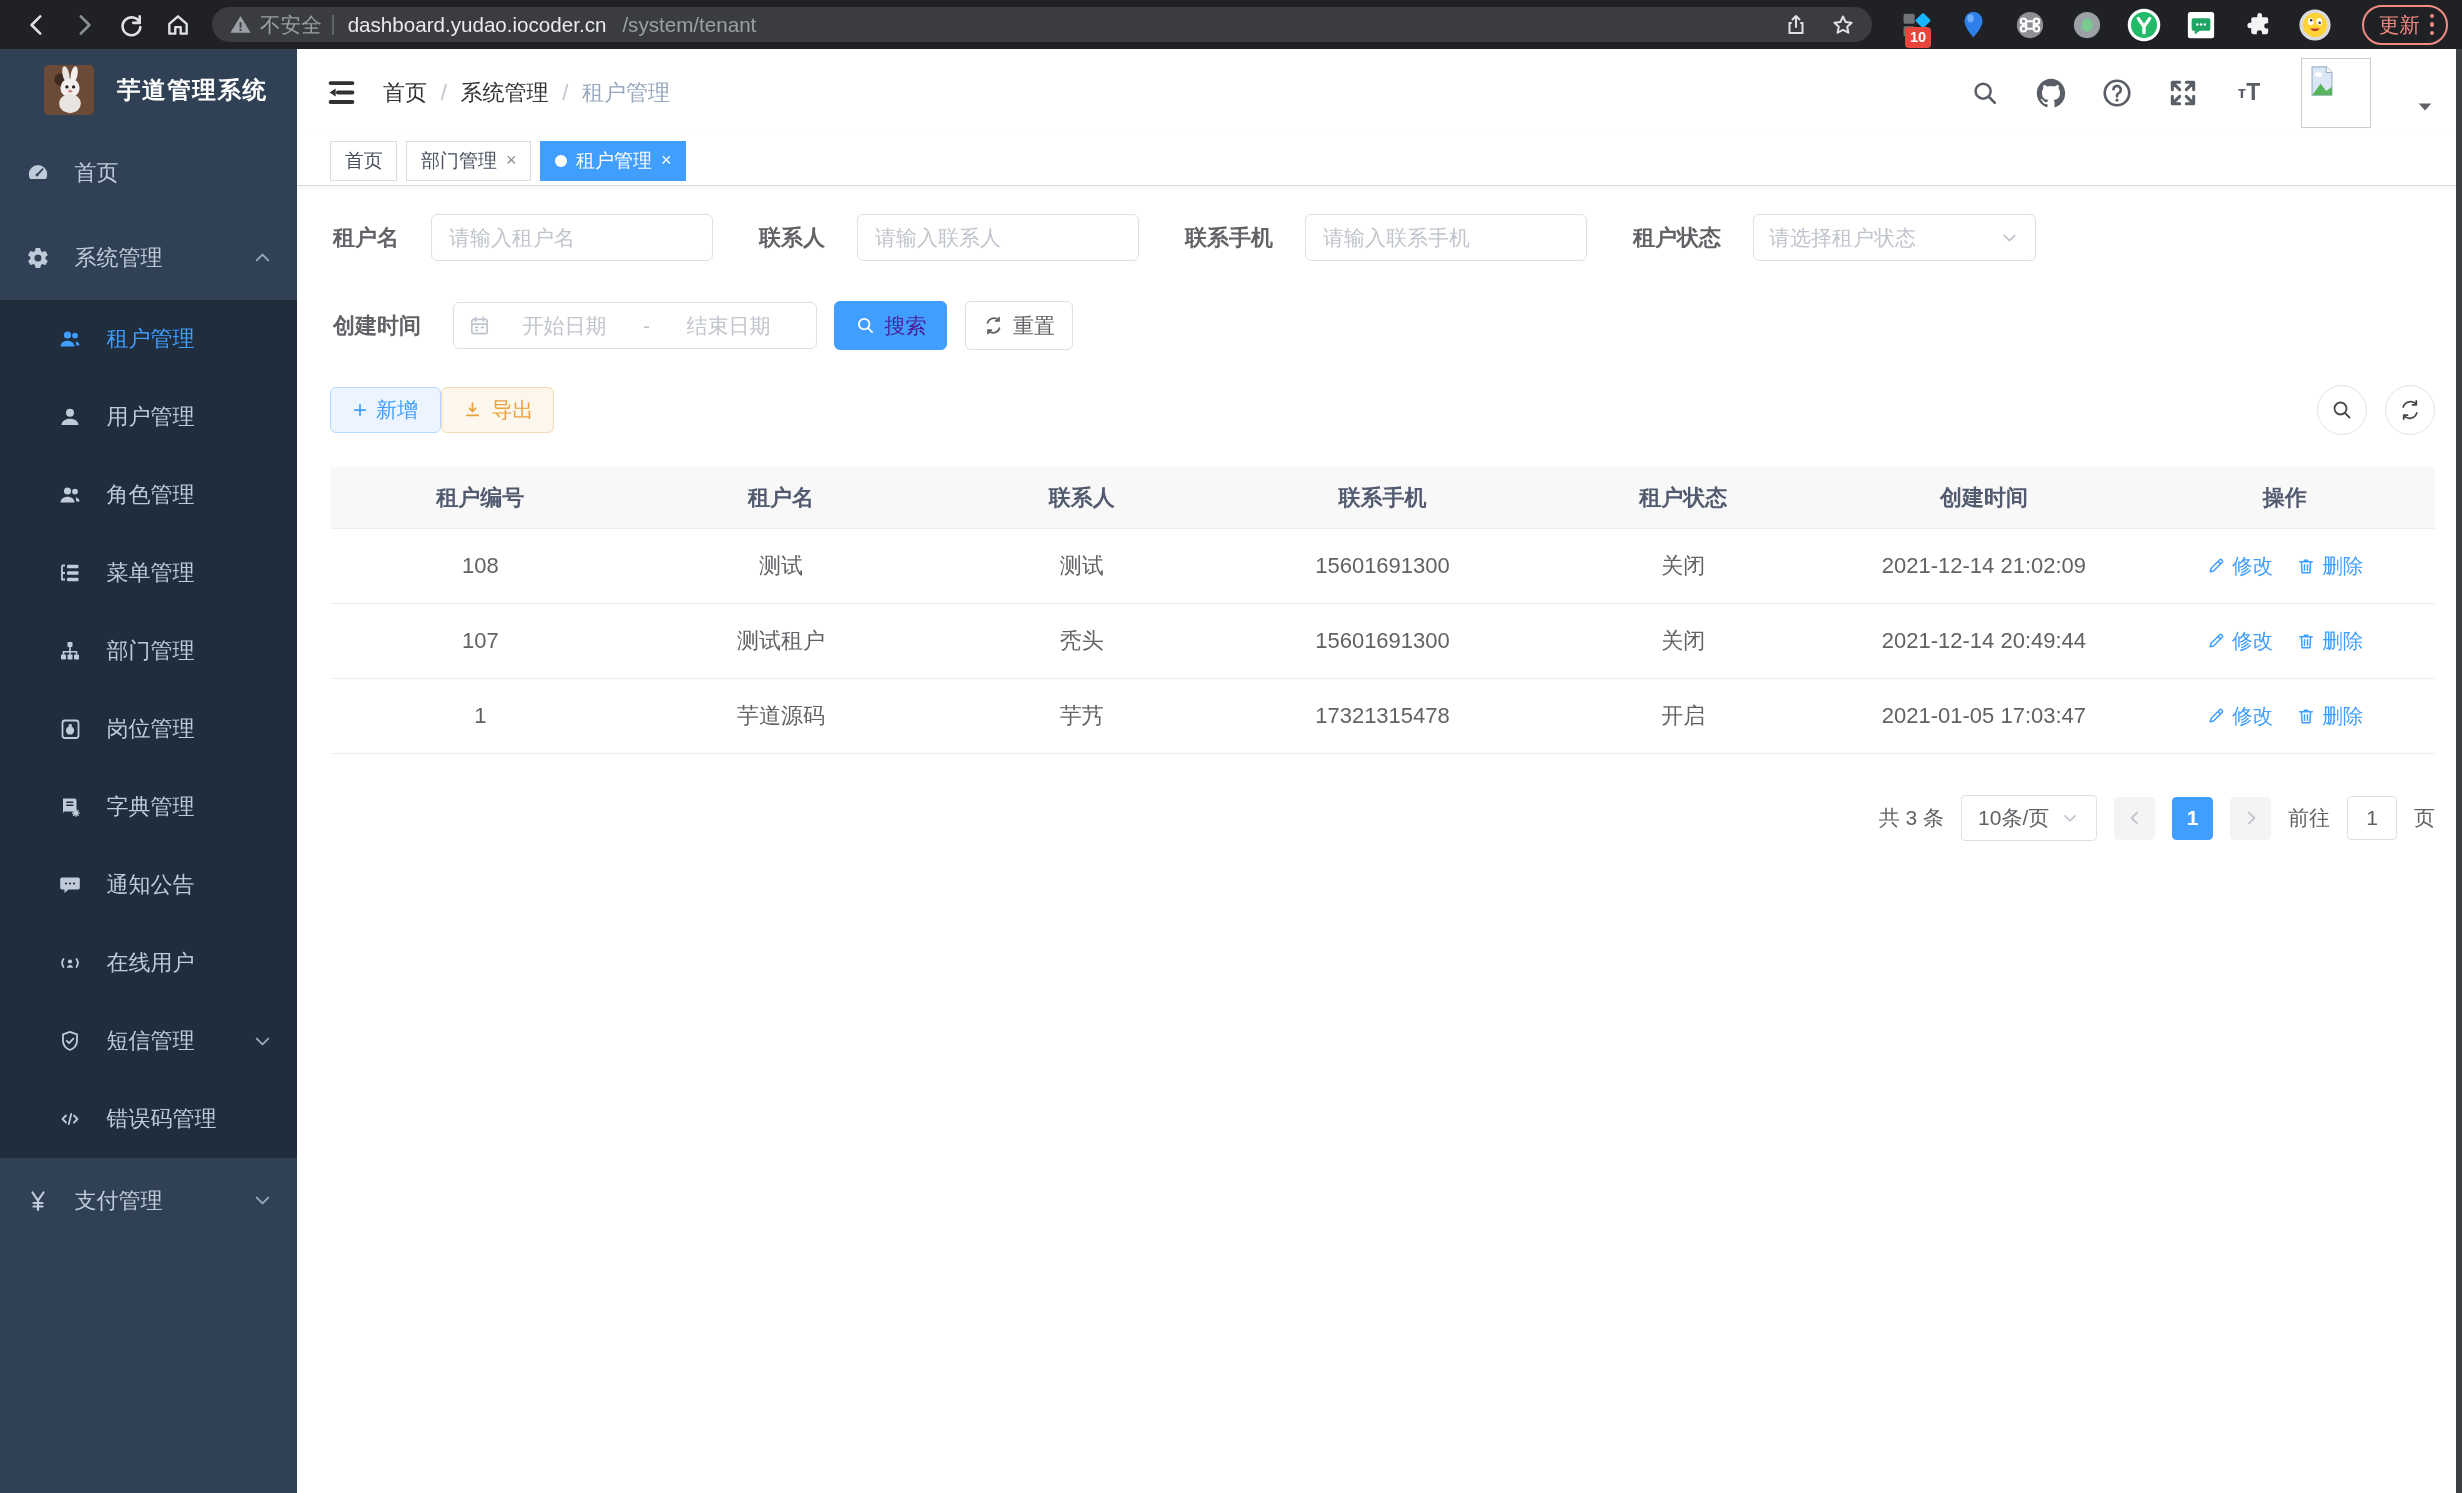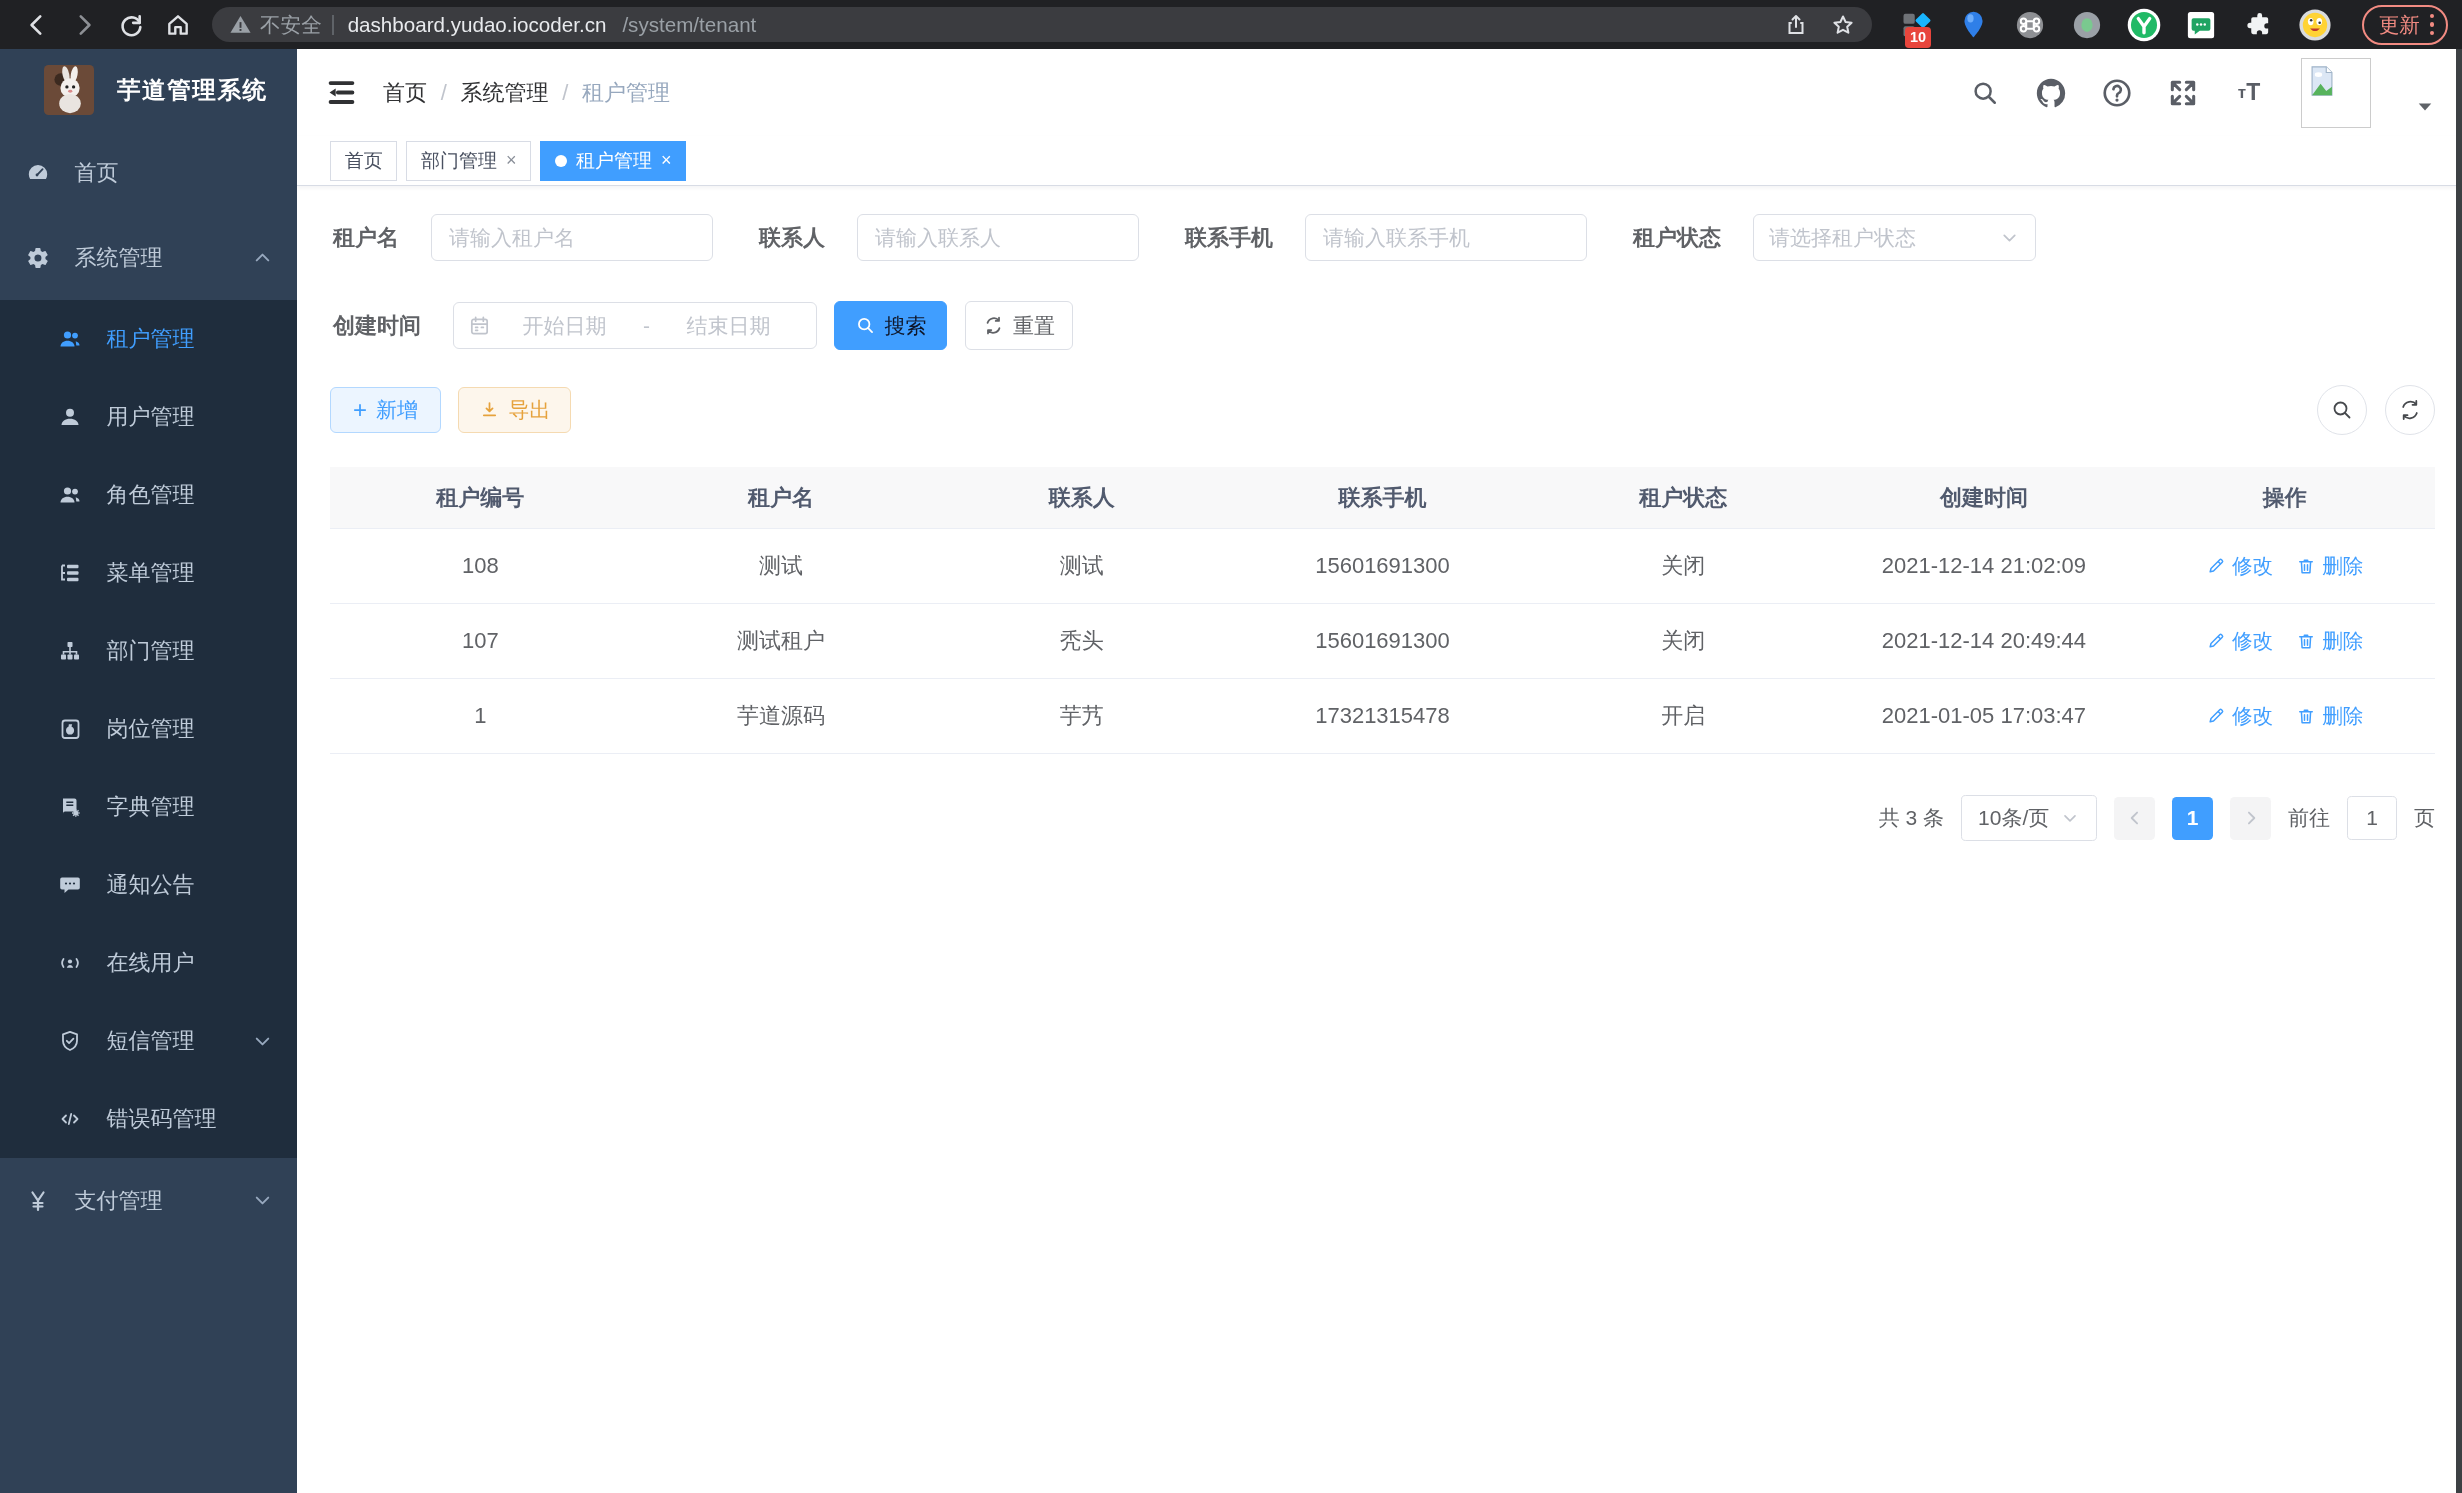--- a/index.html
+++ b/index.html
@@ -69,24 +69,24 @@
   .f-input { width:282px; height:47px; border:1.5px solid #dcdfe6; border-radius:6px; padding:0 17px; font-size:21px; color:#606266; outline:none; font-family:inherit; }
   .f-input::placeholder { color:#c0c4cc; }
   .f-group { display:flex; align-items:center; margin-right:43px; }
   .select-box { width:283px; height:47px; border:1.5px solid #dcdfe6; border-radius:6px; display:flex; align-items:center; padding:0 15px; color:#c0c4cc; font-size:21px; cursor:pointer; }
   .select-box .ph { flex:1; }
   .daterange { width:364px; height:47px; border:1.5px solid #dcdfe6; border-radius:6px; display:flex; align-items:center; padding:0 13.7px; font-size:21px; color:#c0c4cc; }
   .daterange .d-ph { flex:1; text-align:center; }
   .daterange .d-sep { padding:0 4.6px; color:#c0c4cc; }
 
   .btn { display:inline-flex; align-items:center; justify-content:center; gap:9px; border-radius:6px; font-size:21px; cursor:pointer; border:1.5px solid transparent; }
-  .btn-primary { background:#409eff; border-color:#409eff; color:#0f172a; width:113px; height:49px; margin-left:17px; }
+  .btn-primary { background:#409eff; border-color:#409eff; color:#4c1d95; width:113px; height:49px; margin-left:17px; }
   .btn-default { background:#fff; border-color:#dcdfe6; color:#606266; width:108px; height:49px; margin-left:18px; }
   .btn-plain-primary { background:#ecf5ff; border-color:#b3d8ff; color:#409eff; width:111px; height:46px; }
-  .btn-plain-warning { background:#fdf6ec; border-color:#f5dab1; color:#e6a23c; width:113px; height:46px; margin-left:17px; }
+  .btn-plain-warning { background:#fdf6ec; border-color:#f5dab1; color:#e6a23c; width:113px; height:46px; margin-left:0; }
   .plus-glyph { font-size:24px; line-height:1; }
 
   .toolbar-row { margin-top:35px; display:flex; align-items:center; }
   .toolbar-right { margin-left:auto; display:flex; align-items:center; gap:18px; }
   .circle-btn { width:50px; height:50px; border-radius:50%; border:1.5px solid #e0e3e9; background:#fff; color:#46494d; display:flex; align-items:center; justify-content:center; cursor:pointer; }
 
   
   .table { margin-top:32px; }
   .t-head, .t-row { display:grid; grid-template-columns:repeat(7,1fr); align-items:center; text-align:center; }
   .t-head { height:62px; background:#f8f8f9; color:#515a6e; font-weight:700; font-size:22px; border-bottom:1.5px solid #ebeef5; }

